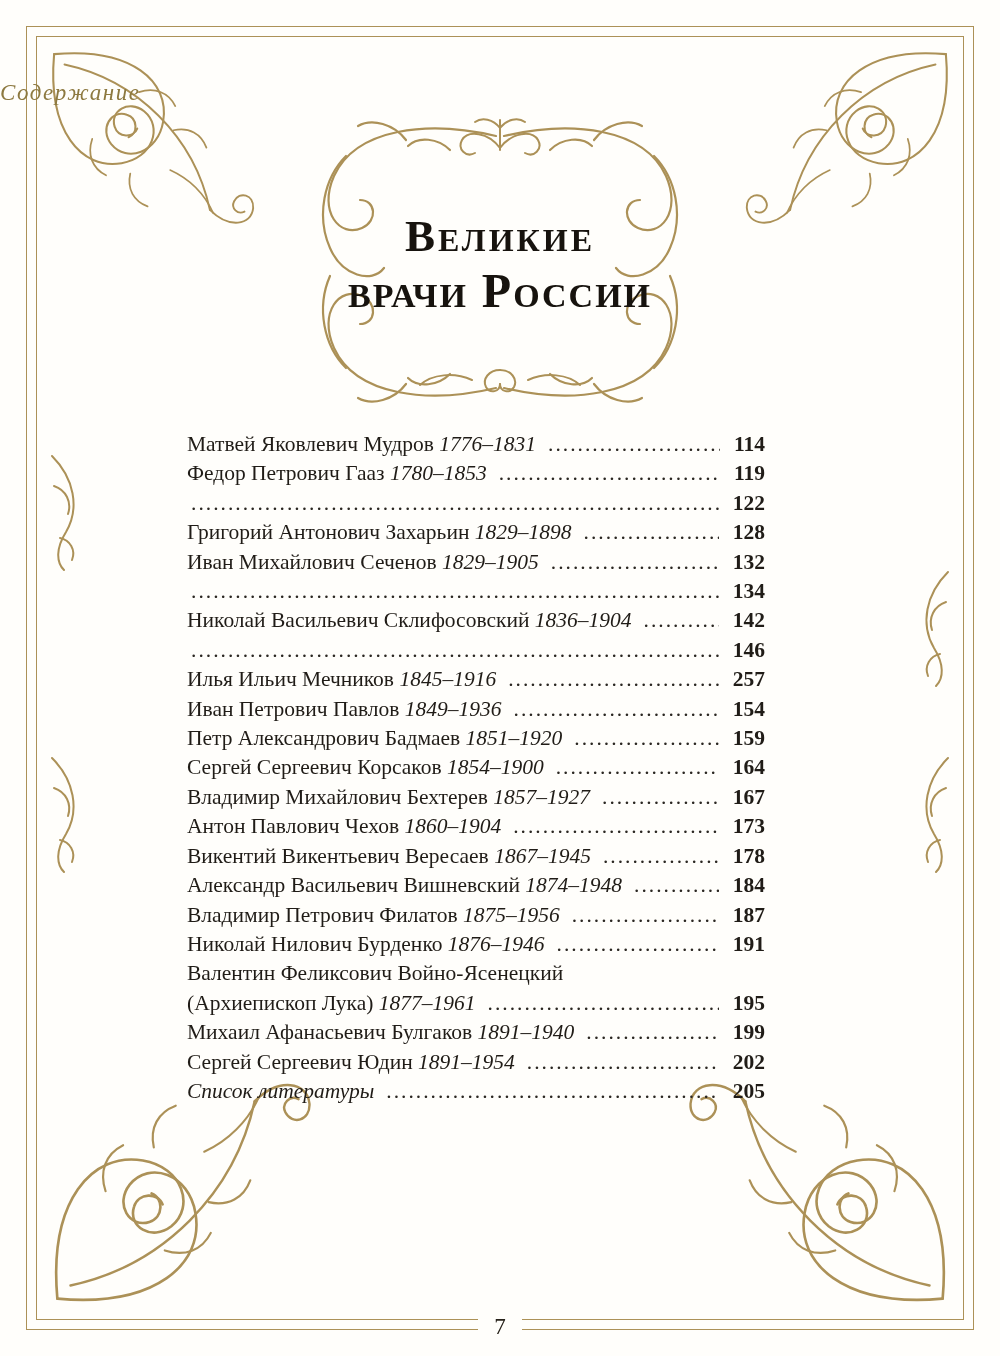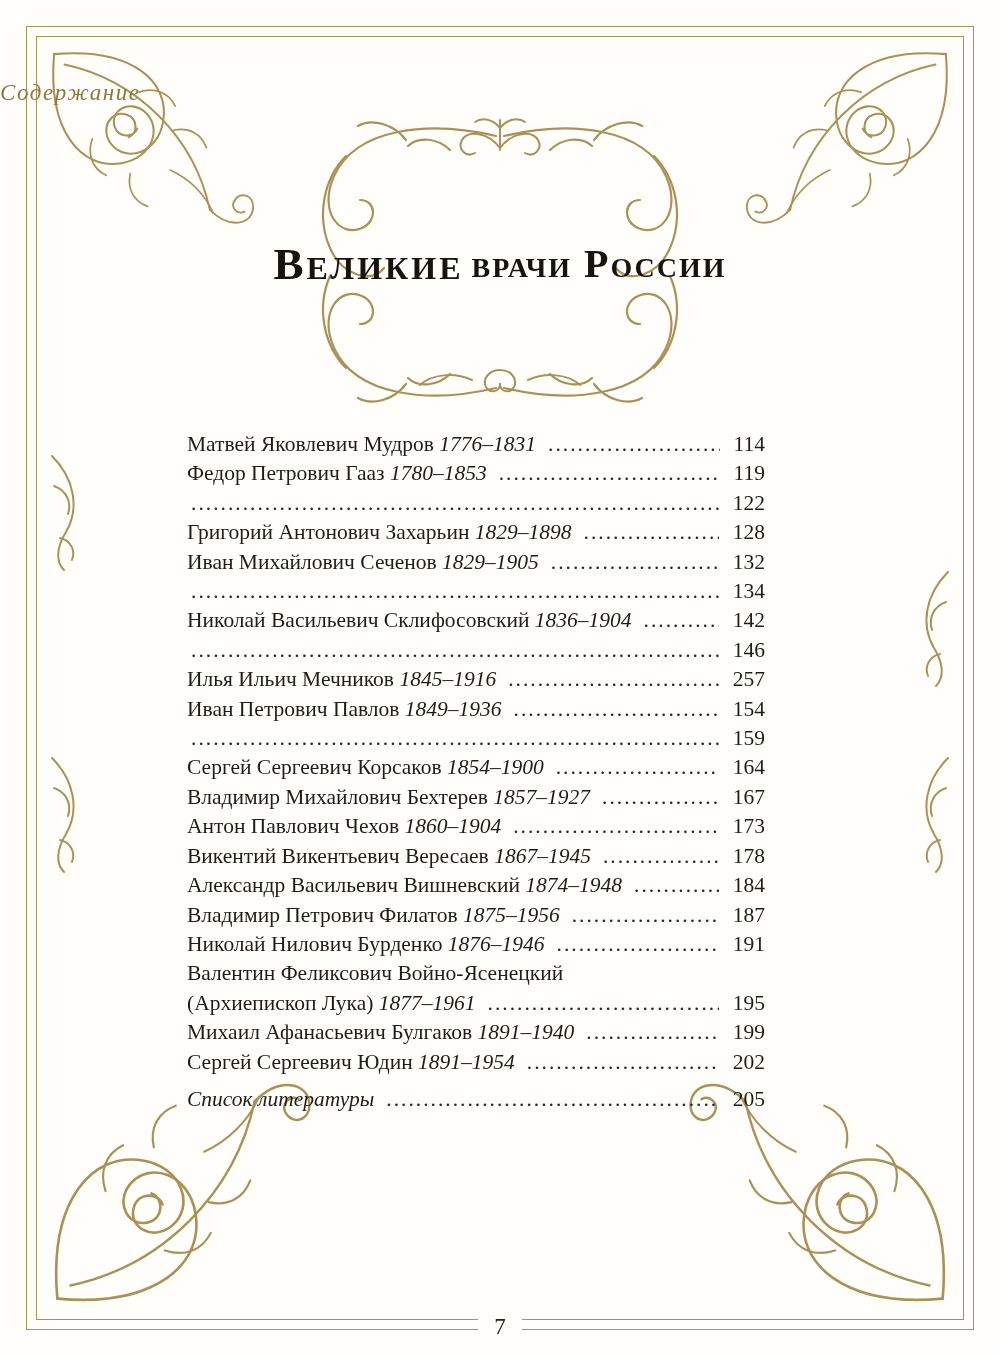--- a/index.html
+++ b/index.html
@@ -37,44 +37,44 @@
 
   .header {
     position: absolute; top: 46px; left: 0; width: 100%;
     text-align: left; font-style: italic; font-size: 23px;
     letter-spacing: 1.5px; color: var(--gold-dark); margin-top: 34px;
   }
 
   .cartouche { position: absolute; top: 106px; left: 50%; transform: translateX(-50%); width: 480px; height: 312px; }
   .cartouche > svg { position: absolute; inset: 0; width: 100%; height: 100%; }
   .book-title {
-    position: absolute; inset: 0; display: flex; flex-direction: row;
+    position: absolute; inset: 0; display: flex; flex-direction: column;
     align-items: center; justify-content: center; gap: 8px;
     color: #17130e; font-weight: bold; padding-top: 4px;
   }
   .bt1 { font-size: 45px; line-height: 1; font-variant: small-caps; letter-spacing: 3px; }
-  .bt2 { font-size: 40px; line-height: 1; font-variant: small-caps; letter-spacing: 2px; font-family: Liberation Serif, serif; }
+  .bt2 { font-size: 48px; line-height: 1; font-variant: small-caps; letter-spacing: 2px; font-family: Liberation Serif, serif; }
 
   
   .toc {
     position: absolute; left: 187px; top: 430px; width: 578px;
     font-size: 21.5px; line-height: 29.4px; color: var(--ink);
   }
   .toc-row { display: flex; align-items: baseline; gap: 8px; }
   .toc-name { white-space: nowrap; }
-  .toc-name.italic { font-style: italic; margin-top: 8px; }
+  .toc-name.italic { font-style: italic; }
   .toc-years { font-style: italic; }
   .toc-dots {
     flex: 1 1 auto; overflow: hidden; white-space: nowrap;
     margin: 0 2px 0 4px; letter-spacing: 2px; color: #2b2722;
   }
   .toc-dots::after {
     content: "...........................................................................................................................................";
   }
-  .toc-page { white-space: nowrap; margin-left: 4px; }
+  .toc-page { white-space: nowrap; margin-left: 4px; font-weight: bold; }
 
   .page-number {
     position: absolute; bottom: 16px; left: 0; width: 100%;
     text-align: center; font-size: 23px; color: #262119;
   }
   .page-number span { background: #fffefb; padding: 0 16px; }
 </style>
 </head>
 <body>
 
@@ -207,20 +207,21 @@
         <span class="toc-name">Илья Ильич Мечников<span class="toc-years">&nbsp;1845–1916</span></span>
         <span class="toc-dots"></span>
         <span class="toc-page">257</span>
       </div>
       <div class="toc-row">
         <span class="toc-name">Иван Петрович Павлов<span class="toc-years">&nbsp;1849–1936</span></span>
         <span class="toc-dots"></span>
         <span class="toc-page">154</span>
       </div>
       <div class="toc-row">
+        <span class="toc-name">Петр Александрович Бадмаев<span class="toc-years">&nbsp;1851–1920</span></span>
         <span class="toc-dots"></span>
         <span class="toc-page">159</span>
       </div>
       <div class="toc-row">
         <span class="toc-name">Сергей Сергеевич Корсаков<span class="toc-years">&nbsp;1854–1900</span></span>
         <span class="toc-dots"></span>
         <span class="toc-page">164</span>
       </div>
       <div class="toc-row">
         <span class="toc-name">Владимир Михайлович Бехтерев<span class="toc-years">&nbsp;1857–1927</span></span>

